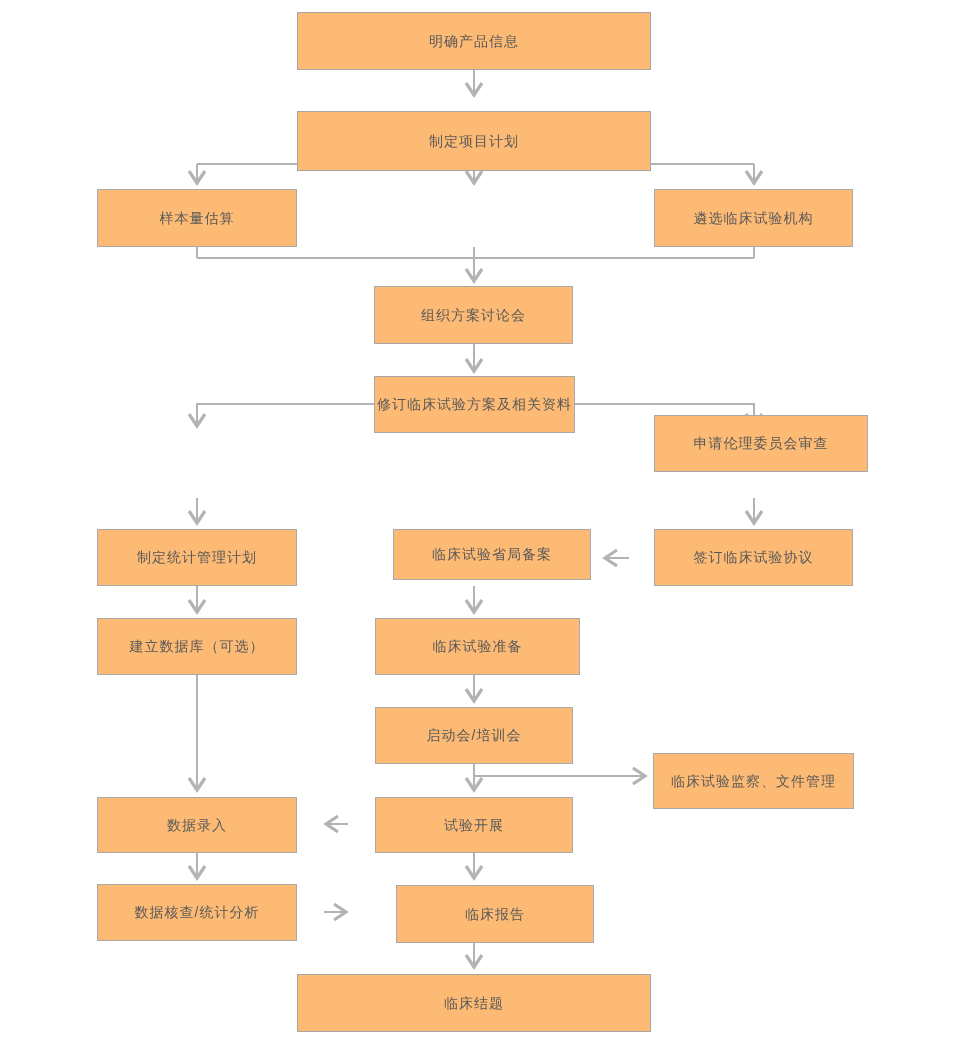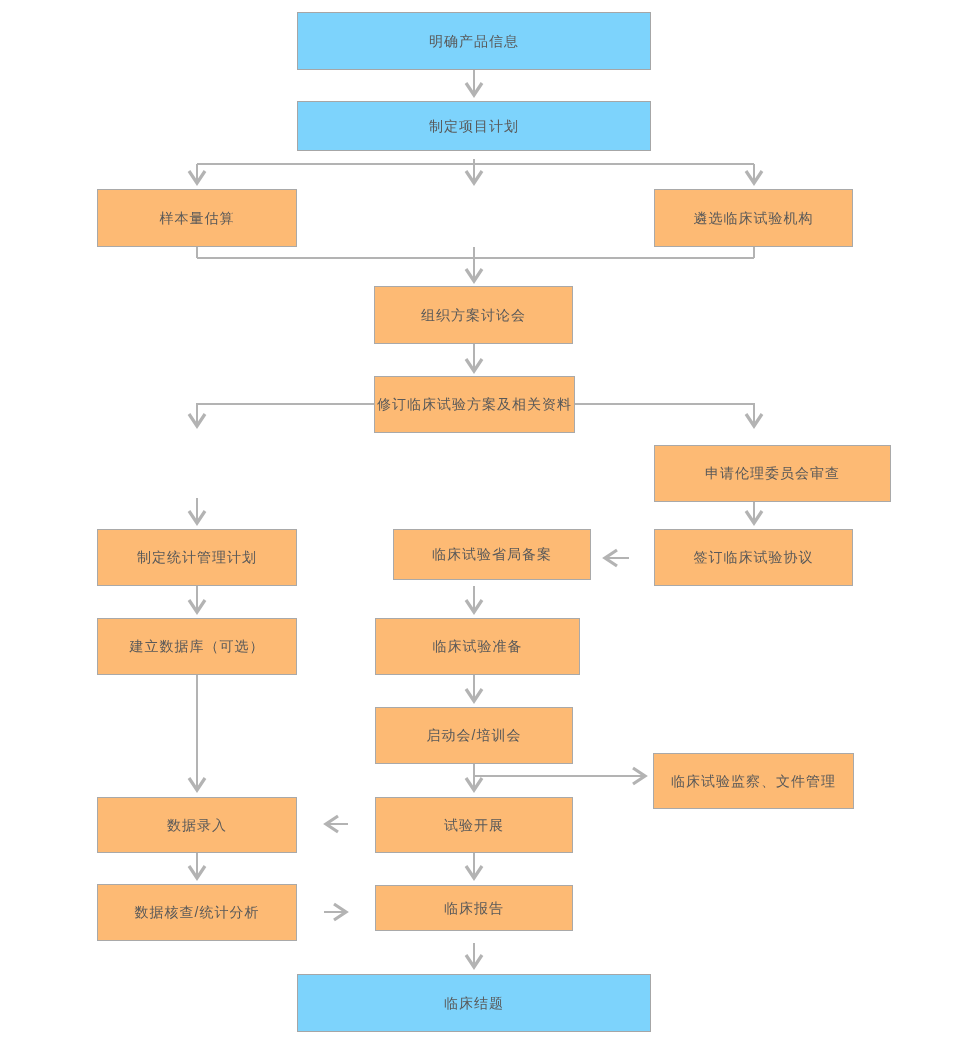--- a/index.html
+++ b/index.html
@@ -16,21 +16,21 @@
     box-sizing:border-box;
     border:1px solid #a9a9a9;
     background:#fdba74;
     display:flex; align-items:center; justify-content:center;
     font-size:14px;
     color:#595959;
     letter-spacing:1px;
     text-align:center;
     line-height:1.3;
   }
-  .node.shaded { background:#7dd3fc; border-color:#a6a6a6; }
+  .node.shaded { background:#fdba74; border-color:#a6a6a6; }
   .edge { stroke:#b3b3b3; stroke-width:2; fill:none; }
 </style>
 </head>
 <body>
 
 <div id="canvas">
 
   <svg id="connectors" width="956" height="1048" viewBox="0 0 956 1048" xmlns="http://www.w3.org/2000/svg">
     <defs>
       <marker id="arrow" viewBox="0 0 10 10" refX="7.5" refY="5" markerWidth="10" markerHeight="10" orient="auto-start-reverse">
@@ -69,33 +69,33 @@
     <path class="edge" d="M474,853 V878" marker-end="url(#arrow)"></path>
     <path class="edge" d="M474,943 V967" marker-end="url(#arrow)"></path>
 
     <path class="edge" d="M629,558 H605" marker-end="url(#arrow)"></path>
     <path class="edge" d="M348,824 H326" marker-end="url(#arrow)"></path>
     <path class="edge" d="M324,912 H346" marker-end="url(#arrow)"></path>
   </svg>
 
   <div class="node shaded" style="left:297px;top:12px;width:354px;height:58px">明确产品信息</div>
 
-  <div class="node shaded" style="left:297px;top:101px;width:354px;height:50px">制定项目计划</div>
+  <div class="node shaded" style="left:297px;top:111px;width:354px;height:60px">制定项目计划</div>
 
   <div class="node" style="left:97px;top:189px;width:200px;height:58px">样本量估算</div>
 
 
   <div class="node" style="left:654px;top:189px;width:199px;height:58px">遴选临床试验机构</div>
 
   <div class="node" style="left:374px;top:286px;width:199px;height:58px">组织方案讨论会</div>
 
   <div class="node" style="left:374px;top:376px;width:201px;height:57px">修订临床试验方案及相关资料</div>
 
 
-  <div class="node" style="left:654px;top:445px;width:237px;height:57px">申请伦理委员会审查</div>
+  <div class="node" style="left:654px;top:415px;width:214px;height:57px">申请伦理委员会审查</div>
 
   <div class="node" style="left:97px;top:529px;width:200px;height:57px">制定统计管理计划</div>
 
   <div class="node" style="left:393px;top:529px;width:198px;height:51px">临床试验省局备案</div>
 
   <div class="node" style="left:654px;top:529px;width:199px;height:57px">签订临床试验协议</div>
 
   <div class="node" style="left:97px;top:618px;width:200px;height:57px">建立数据库（可选）</div>
 
   <div class="node" style="left:375px;top:618px;width:205px;height:57px">临床试验准备</div>
@@ -103,17 +103,17 @@
   <div class="node" style="left:375px;top:707px;width:198px;height:57px">启动会/培训会</div>
 
   <div class="node" style="left:653px;top:753px;width:201px;height:56px">临床试验监察、文件管理</div>
 
   <div class="node" style="left:97px;top:797px;width:200px;height:56px">数据录入</div>
 
   <div class="node" style="left:97px;top:884px;width:200px;height:57px">数据核查/统计分析</div>
 
   <div class="node" style="left:375px;top:797px;width:198px;height:56px">试验开展</div>
 
-  <div class="node" style="left:375px;top:885px;width:198px;height:46px">临床报告</div>
+  <div class="node" style="left:396px;top:885px;width:198px;height:58px">临床报告</div>
 
   <div class="node shaded" style="left:297px;top:974px;width:354px;height:58px">临床结题</div>
 
 </div>
 
 </body></html>

